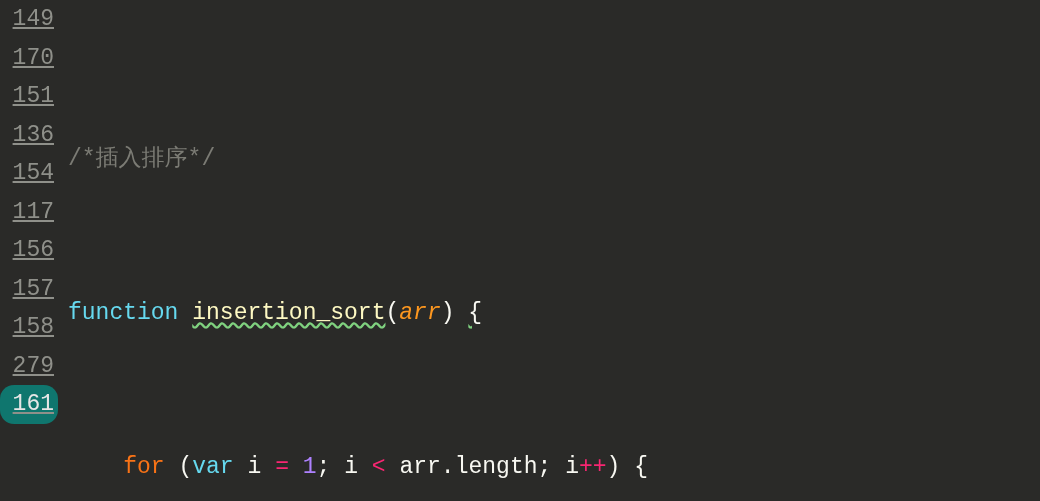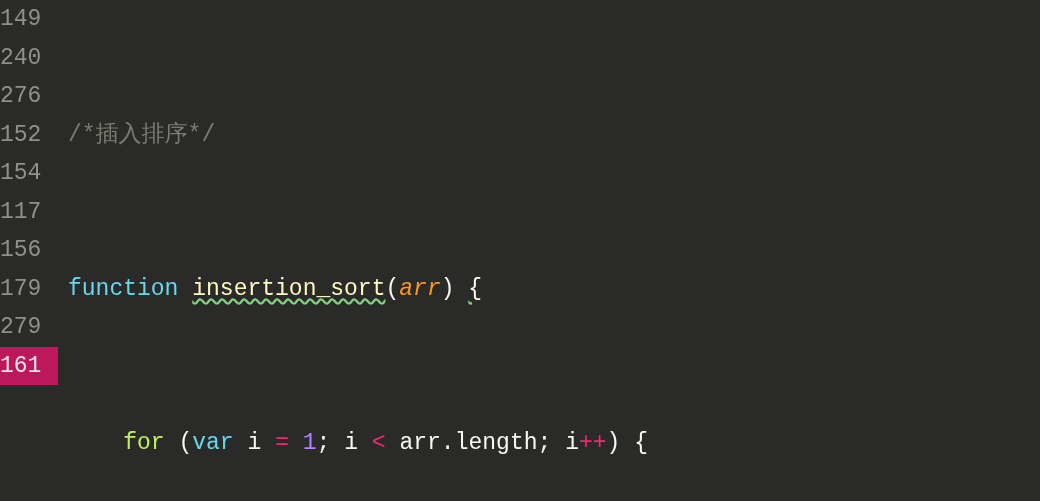--- a/index.html
+++ b/index.html
@@ -13,71 +13,75 @@
     line-height: 38.5px;
     overflow: hidden;
   }
   .editor {
     display: flex;
     width: 100%;
     height: 100%;
   }
   .gutter {
     flex: 0 0 68px;
-    text-align: left;
+    text-align: right;
     padding-right: 10px;
     color: #8f908a;
     user-select: none;
     box-sizing: border-box;
+    text-decoration: underline;
   }
   .gutter .ln {
     height: 38.5px;
     padding-right: 4px;
   }
   .gutter .ln.active {
-    background: #be185d;
+    background: #0f766e;
     color: #e6e6e6;
+    border-radius: 14px;
   }
   .code {
     flex: 1 1 auto;
     color: #f8f8f2;
     white-space: pre;
+    margin-top: 24px;
   }
   .code .row {
     height: 38.5px;
   }
   .c-comment { color: #7b7b74; }
-  .c-keyword { color: #bef264; }
+  .c-keyword { color: #f97316; }
   .c-storage { color: #66d9ef; }
   .c-func    { color: #fef9c3; }
   .c-param   { color: #fd971f; font-style: italic; }
   .c-num     { color: #ae81ff; }
   .c-op      { color: #f92672; }
   .c-punc    { color: #f8f8f2; }
   .c-ident   { color: #f8f8f2; }
   .squiggle {
     text-decoration-line: underline;
     text-decoration-style: wavy;
     text-decoration-color: #7fd17f;
     text-underline-offset: 3px;
   }
 </style>
 </head>
 <body>
 
 <div class="editor">
   <div class="gutter">
     <div class="ln">149</div>
-    <div class="ln">240</div>
-    <div class="ln">276</div>
-    <div class="ln">152</div>
+    <div class="ln">170</div>
+    <div class="ln">151</div>
+    <div class="ln">136</div>
     <div class="ln">154</div>
     <div class="ln">117</div>
     <div class="ln">156</div>
-    <div class="ln">179</div>
+    <div class="ln">157</div>
+    <div class="ln">158</div>
     <div class="ln">279</div>
     <div class="ln active">161</div>
   </div>
 
   <div class="code">
     
     <div class="row"><span class="c-comment">/*插入排序*/</span></div>
     
     <div class="row"><span class="c-storage">function</span><span class="c-punc"> </span><span class="c-func squiggle">insertion_sort</span><span class="c-punc">(</span><span class="c-param">arr</span><span class="c-punc">)</span><span class="c-punc"> </span><span class="c-punc squiggle">{</span></div>
     

